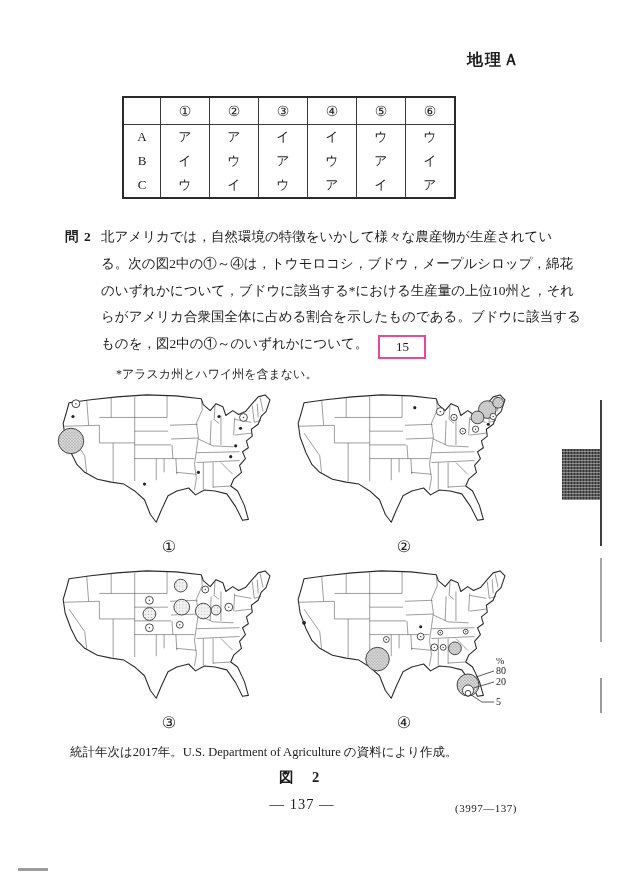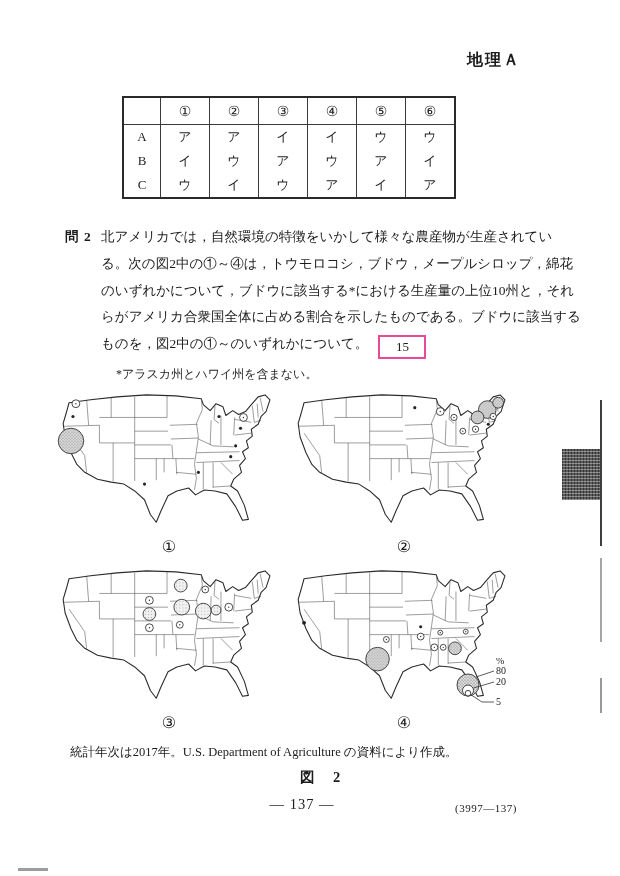--- a/index.html
+++ b/index.html
@@ -43,21 +43,21 @@
   circle.c-dot{fill:#222;stroke:none;}
   circle.c-hatched{fill:url(#pat-hatch);stroke:#333;stroke-width:0.9;}
   circle.c-stipple{fill:url(#pat-stipple);stroke:#333;stroke-width:0.9;}
   circle.c-center{fill:#333;stroke:none;}
   
   .legend{left:452px;top:658px;}
   .legend text{font-size:10px;fill:#1c1c1c;font-family:"Liberation Serif",serif;}
   .legend line,.legend polyline{stroke:#333;stroke-width:0.8;fill:none;}
   
   .source-note{left:70px;top:744px;font-size:12.5px;}
-  .fig-caption{left:0;top:768px;width:600px;text-align:center;font-size:14.5px;font-weight:bold;letter-spacing:2px;padding-left:21px;}
+  .fig-caption{left:0;top:768px;width:600px;text-align:center;font-size:14.5px;font-weight:bold;letter-spacing:2px;}
   .page-number{left:0;top:796px;width:604px;text-align:center;font-size:14.5px;letter-spacing:1px;}
   .print-code{left:455px;top:802px;font-size:11px;letter-spacing:0.5px;}
   
   .artifact-block{
     left:562px;top:449px;width:39px;height:51px;
     background-color:#5c5c5c;
     background-image:
       repeating-linear-gradient(0deg,rgba(255,255,255,.35) 0 1px,transparent 1px 3px),
       repeating-linear-gradient(90deg,rgba(0,0,0,.45) 0 1px,transparent 1px 3px);
   }

